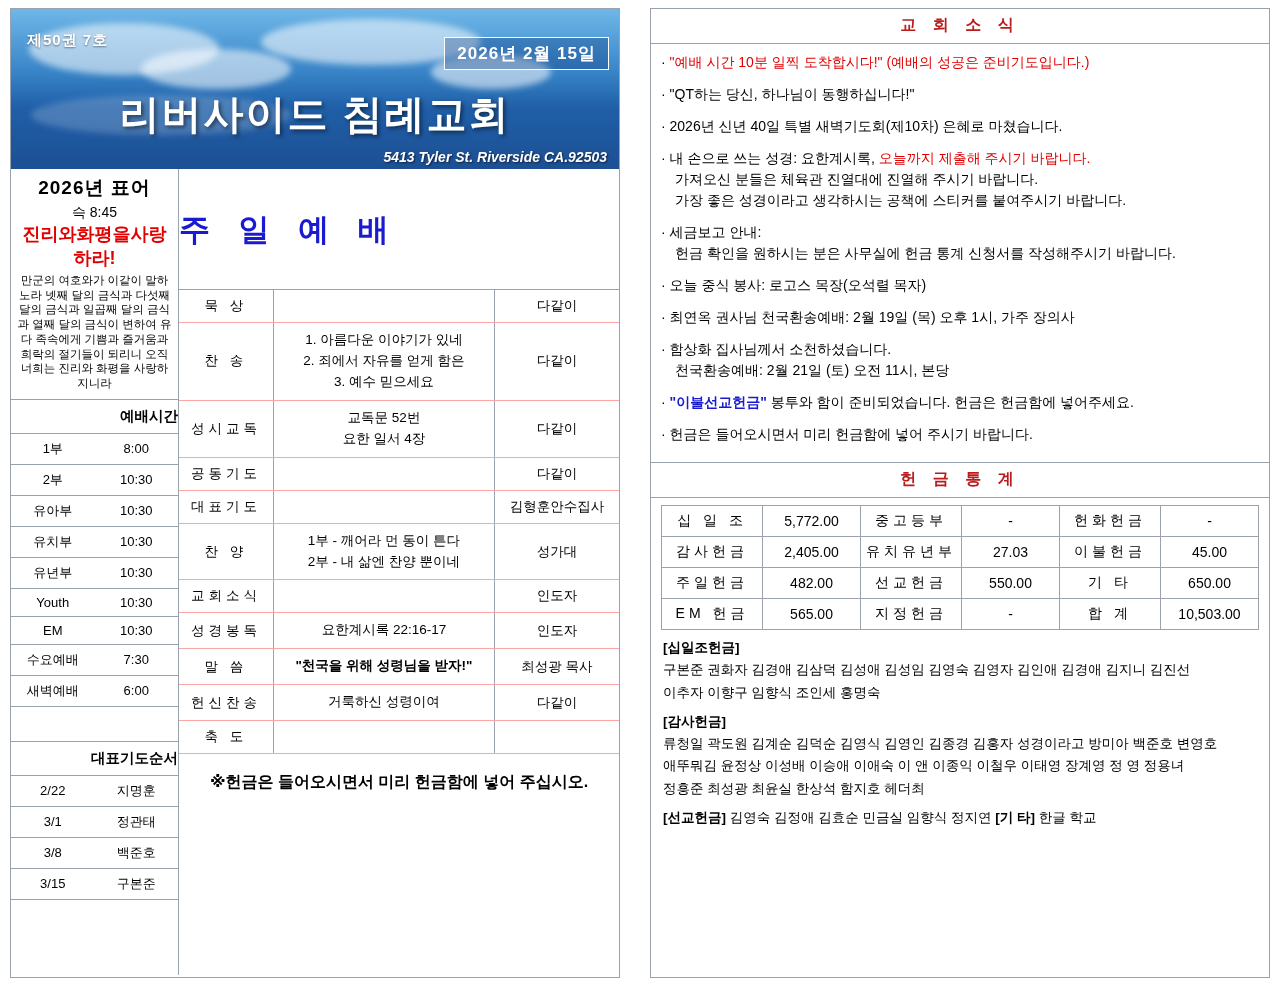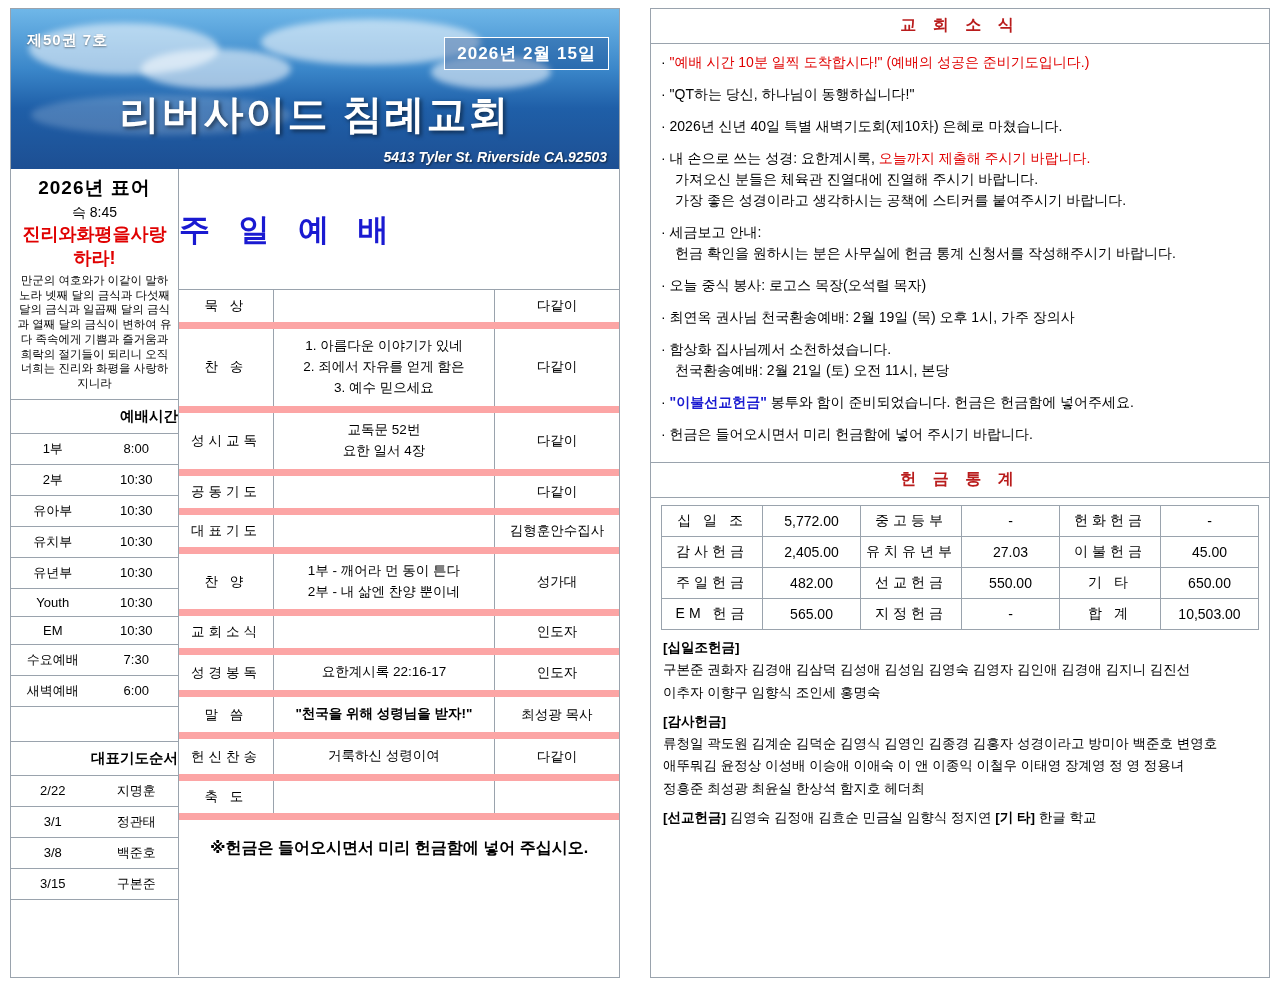--- a/index.html
+++ b/index.html
@@ -38,21 +38,21 @@
 
   .subhead{text-align:right;font-size:14.5px;font-weight:bold;padding:7px 0;border-bottom:1px solid #9aa3ad;}
   table.tt{width:100%;border-collapse:collapse;}
   table.tt td{border-bottom:1px solid #9aa3ad;font-size:13px;padding:6px 2px;text-align:center;}
   table.tt td.l{width:50%;}
   .spacer2{height:34px;}
 
   .worship-title{text-align:left;color:#1a1ad1;font-size:31px;font-weight:bold;letter-spacing:10px;
      padding:40px 0 38px;border-bottom:1px solid #9aa3ad;}
   table.ws{width:100%;border-collapse:collapse;table-layout:fixed;}
-  table.ws td{border-bottom:7px solid #fca5a5;border-right:1px solid #9aa3ad;font-size:13.5px;text-align:center;
+  table.ws td{border-bottom:1px solid #fca5a5;border-right:1px solid #9aa3ad;font-size:13.5px;text-align:center;
       padding:7px 3px;vertical-align:middle;margin-top:16px;}
   table.ws td:last-child{border-right:none;}
   .wcol1{width:88px;}
   .wcol3{width:118px;}
   .ws .ttl{letter-spacing:4px;}
   .ws .bold{font-weight:bold;}
   .ws .lines{line-height:1.55;text-align:center;}
   .notice-bottom{text-align:center;font-size:16px;font-weight:bold;padding:18px 4px;}
 
   

